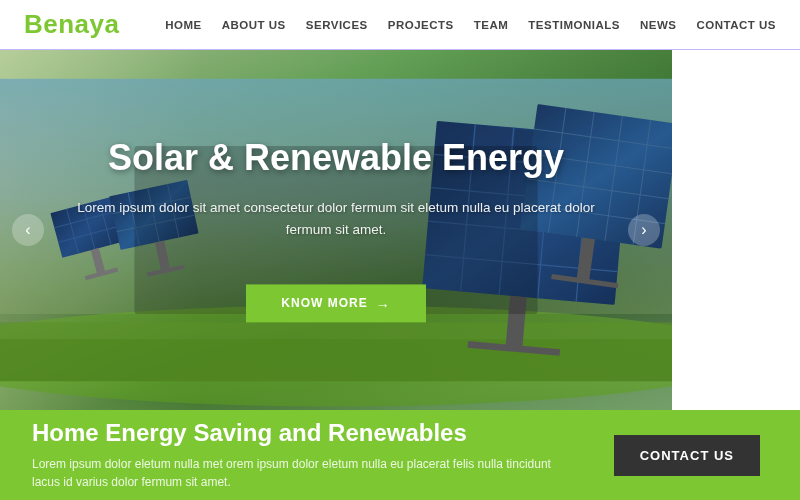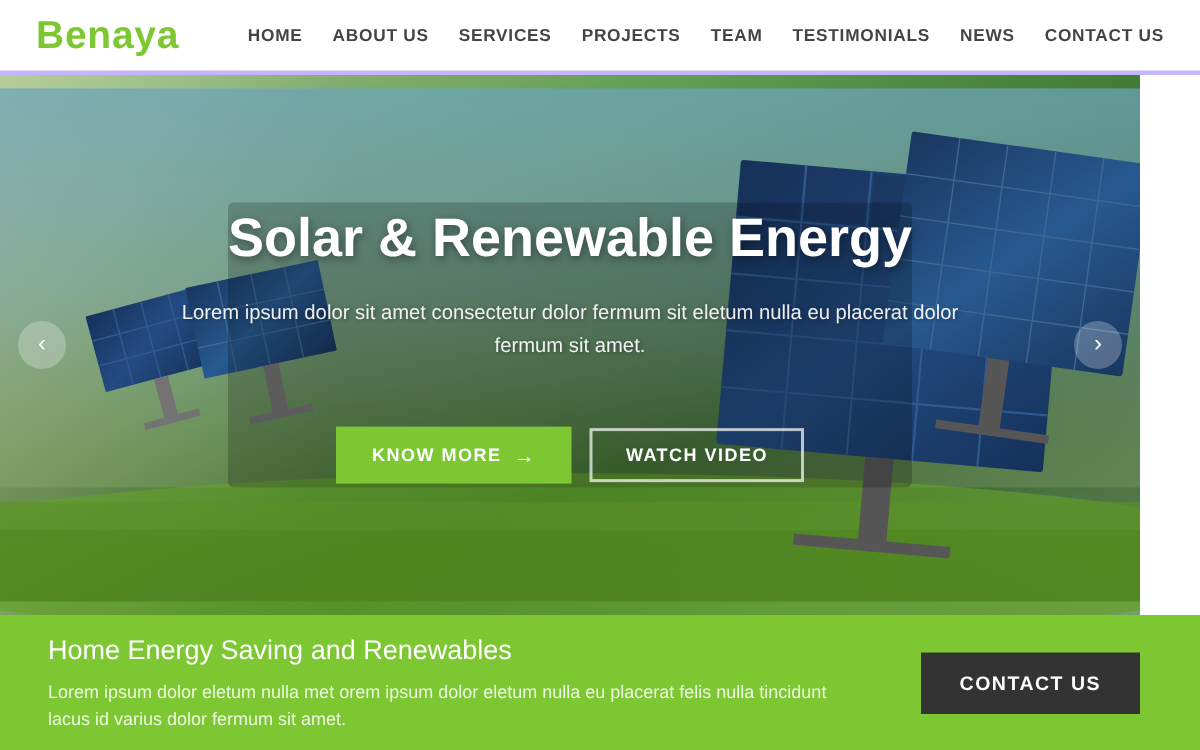--- a/index.html
+++ b/index.html
@@ -6,21 +6,21 @@
     body { font-family: 'Arial', sans-serif; width: 800px; height: 500px; overflow: hidden; }
 
     
     .header {
       background: #fff;
       height: 50px;
       display: flex;
       align-items: center;
       justify-content: space-between;
       padding: 0 24px;
-      border-bottom: 3px solid #c4b5fd;
+      border-bottom: 1px solid #c4b5fd;
       position: relative;
       z-index: 10;
     }
     .logo {
       font-size: 26px;
       font-weight: 700;
       color: #7dc832;
       letter-spacing: 0.5px;
     }
     .nav {
@@ -33,21 +33,21 @@
       font-size: 11.5px;
       font-weight: 600;
       color: #444;
       letter-spacing: 0.5px;
       text-transform: uppercase;
     }
 
     
     .hero {
       position: relative;
-      width: 760px;
+      width: 672px;
       height: 360px;
       overflow: hidden;
     }
     .hero-bg {
       position: absolute;
       inset: 0;
       background: linear-gradient(
         to right,
         rgba(180,200,150,0.55) 0%,
         rgba(100,140,100,0.3) 30%,
@@ -101,21 +101,21 @@
     .hero-buttons {
       display: flex;
       gap: 12px;
       justify-content: center;
       align-items: center;
     }
     .btn-know-more {
       background: #7dc832;
       color: #fff;
       border: none;
-      padding: 11px 24px;
+      padding: 11px 35px;
       font-size: 12px;
       font-weight: 700;
       letter-spacing: 1px;
       text-transform: uppercase;
       cursor: pointer;
       display: flex;
       align-items: center;
       gap: 8px;
     }
     .btn-watch-video {
@@ -155,22 +155,22 @@
     .bottom-section {
       background: #7dc832;
       height: 90px;
       display: flex;
       align-items: center;
       justify-content: space-between;
       padding: 0 40px 0 32px;
     }
     .bottom-text { flex: 1; }
     .bottom-title {
-      font-size: 18px;
-      font-weight: 400;
+      font-size: 24px;
+      font-weight: 700;
       color: #fff;
       margin-bottom: 8px;
     }
     .bottom-desc {
       font-size: 12px;
       color: rgba(255,255,255,0.85);
       line-height: 1.5;
       max-width: 520px;
     }
     .btn-contact {
@@ -301,21 +301,20 @@
   </svg>
 
   <div class="hero-content">
     <h1 class="hero-title">Solar &amp; Renewable Energy</h1>
     <p class="hero-desc">Lorem ipsum dolor sit amet consectetur dolor fermum sit eletum nulla eu placerat dolor fermum sit amet.</p>
     <div class="hero-buttons">
       <button class="btn-know-more">
         <span>KNOW MORE</span>
         <span class="arrow-icon">→</span>
       </button>
-      <button class="btn-watch-video">WATCH VIDEO</button>
     </div>
   </div>
 
   <div class="carousel-arrow left">‹</div>
   <div class="carousel-arrow right">›</div>
 </section>
 
 <section class="bottom-section">
   <div class="bottom-text">
     <h2 class="bottom-title">Home Energy Saving and Renewables</h2>

